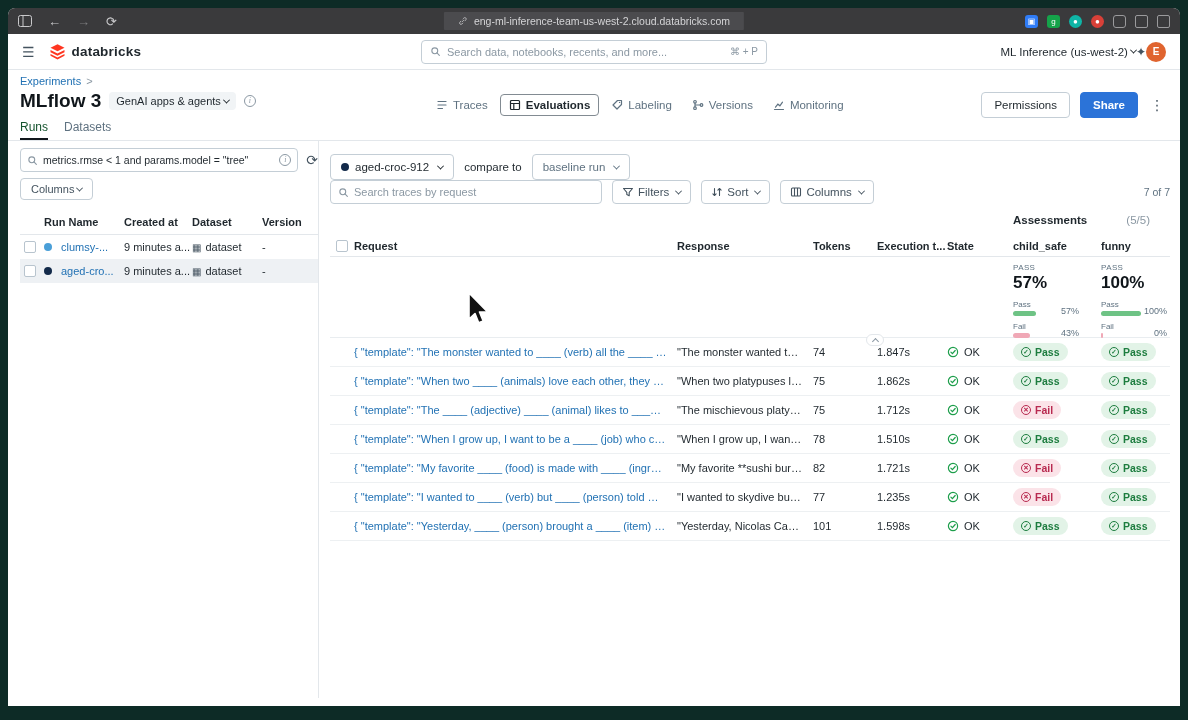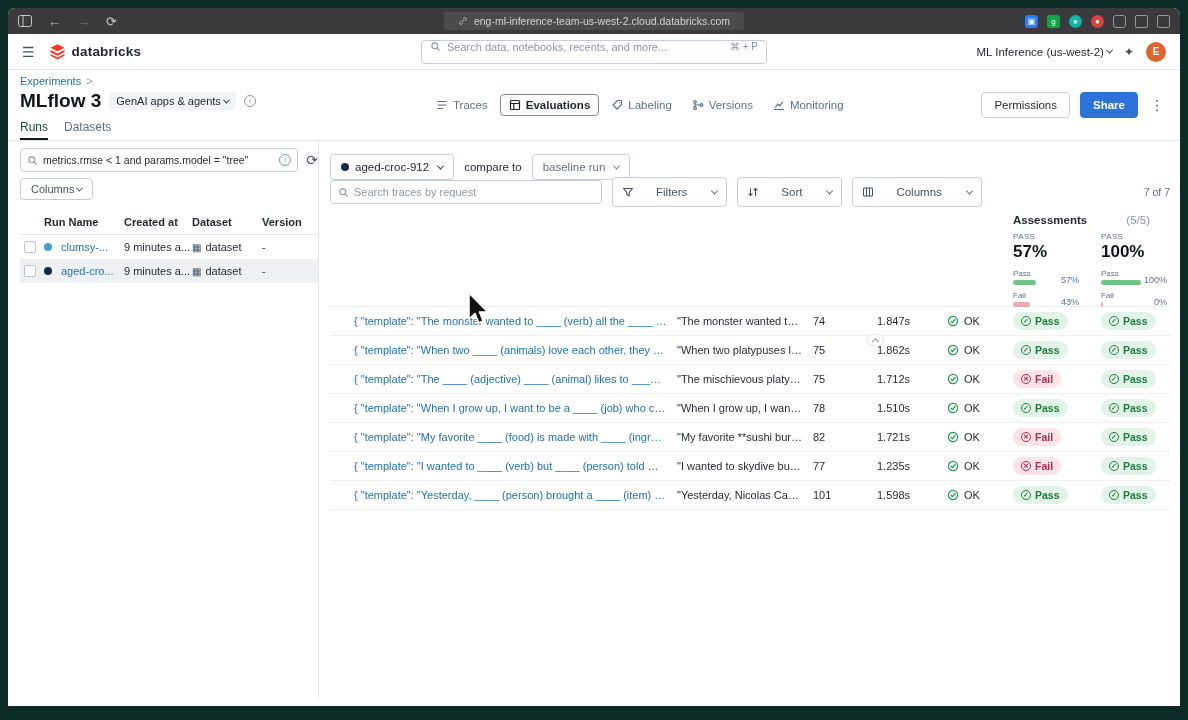--- a/index.html
+++ b/index.html
@@ -17,23 +17,23 @@
   .chrome-right { margin-left:auto; display:flex; align-items:center; gap:9px; }
   .ci { width:13px; height:13px; border-radius:3px; display:flex; align-items:center; justify-content:center; font-size:8px; color:#fff; }
   .ci.round { border-radius:50%; }
   .ci.outline { background:transparent; border:1.3px solid #9a9a9c; }
   .ci.outline2 { background:transparent; border:1.3px solid #9a9a9c; border-radius:2px; }
 
   
   .app-header { height:36px; border-bottom:1px solid #e3e7eb; display:flex; align-items:center; padding:0 14px; position:relative; flex:0 0 auto; }
   .menu-glyph { font-size:14px; color:#44535f; margin-right:14px; cursor:pointer; }
   .brand { display:flex; align-items:center; gap:6px; font-size:13.5px; font-weight:700; letter-spacing:.2px; color:#1f272d; }
-  .hdr-search { position:absolute; left:50%; transform:translateX(-50%); width:346px; height:24px; border:1px solid #c4ced6; border-radius:4px; display:flex; gap:6px; padding:0 8px; color:#8b98a3; font-size:11px; background:#fff; }
+  .hdr-search { position:absolute; left:50%; transform:translateX(-50%); width:346px; height:24px; border:1px solid #c4ced6; border-radius:4px; display:flex; align-items:center; gap:6px; padding:0 8px; color:#8b98a3; font-size:11px; background:#fff; }
   .hdr-search .short { margin-left:auto; color:#8b98a3; font-size:10px; }
-  .hdr-right { margin-left:auto; display:flex; align-items:center; gap:12px; }
+  .hdr-right { margin-left:auto; display:flex; align-items:center; }
   .workspace { display:flex; align-items:center; font-size:11.5px; color:#1f272d; cursor:pointer; }
   .sparkle { color:#44535f; font-size:12px; }
   .avatar { width:20px; height:20px; border-radius:50%; background:#e0642f; color:#fff; font-size:10px; font-weight:700; display:flex; align-items:center; justify-content:center; }
 
   
   .content { position:relative; flex:1; overflow:hidden; }
 
   .breadcrumb { position:absolute; left:12px; top:5px; font-size:11px; color:#2272b4; display:flex; gap:5px; align-items:center; cursor:pointer; }
   .breadcrumb .sep { color:#8b98a3; }
 
@@ -83,21 +83,21 @@
   .pill { height:26px; display:inline-flex; align-items:center; gap:6px; border:1px solid #c4ced6; border-radius:4px; background:#fff; padding:0 10px; font-size:11.5px; color:#1f272d; cursor:pointer; font-family:"Liberation Sans",sans-serif; }
   .pill.gray { color:#5f7281; }
   .compare-label { font-size:11.5px; color:#1f272d; }
   .chev { display:inline-block; width:5px; height:5px; border-right:1.4px solid currentColor; border-bottom:1.4px solid currentColor; transform:rotate(45deg) translate(-1px,-1px); margin-left:3px; }
   .chev-up { transform:rotate(-135deg); }
 
   .controls-row { display:flex; align-items:center; gap:10px; height:24px; }
   .trace-search { width:272px; height:24px; border:1px solid #c4ced6; border-radius:4px; display:flex; align-items:center; gap:5px; padding:0 7px; color:#5f7281; }
   .trace-search input { border:none; outline:none; flex:1; font-size:11px; font-family:"Liberation Sans",sans-serif; color:#1f272d; background:transparent; min-width:0; }
   .trace-search input::placeholder { color:#8b98a3; }
-  .tool-btn { height:24px; display:inline-flex; align-items:center; gap:22px; border:1px solid #c4ced6; border-radius:4px; background:#fff; padding:14px 9px; font-size:11.5px; color:#44535f; cursor:pointer; font-family:"Liberation Sans",sans-serif; }
+  .tool-btn { height:24px; display:inline-flex; align-items:center; gap:4px; border:1px solid #c4ced6; border-radius:4px; background:#fff; padding:8px 9px; font-size:11.5px; color:#44535f; cursor:pointer; font-family:"Liberation Sans",sans-serif; }
   .count { margin-left:auto; font-size:10.5px; color:#5f7281; }
 
   .assess-label { margin-top:10px; margin-left:683px; font-size:11.5px; }
   .assess-label b { font-weight:700; color:#1f272d; }
   .assess-label span { color:#8b98a3;margin-left:36px; }
 
   .tgrid { display:grid; grid-template-columns:24px 323px 136px 64px 70px 66px 88px 1fr; align-items:center; }
   .thead { margin-top:9px; height:22px; border-bottom:1px solid #e3e7eb; font-size:11px; font-weight:700; color:#1f272d; }
   .thead .cb { margin-left:6px; }
 
@@ -366,20 +366,30 @@
             <span class="chev"></span>
         </button>
         <span class="count">7 of 7</span>
       </div>
 
       <div class="assess-label">
         <b>Assessments</b>
         <span>(5/5)</span>
       </div>
 
+      <div class="tgrid thead">
+        <span class="cb"></span>
+        <span>Request</span>
+        <span>Response</span>
+        <span>Tokens</span>
+        <span>Execution t...</span>
+        <span>State</span>
+        <span>child_safe</span>
+        <span>funny</span>
+      </div>
 
       <div class="tgrid summary">
         <div class="sum-cell c7" id="sum-child">
           <div class="sum-overall-label">PASS</div>
           <div class="sum-overall-value">57%</div>
           <div class="mini">
             <div>
                 <div class="mini-label">Pass</div>
                 <div class="bar-track">
                   <div class="fill green" style="width: 57%;"></div>

